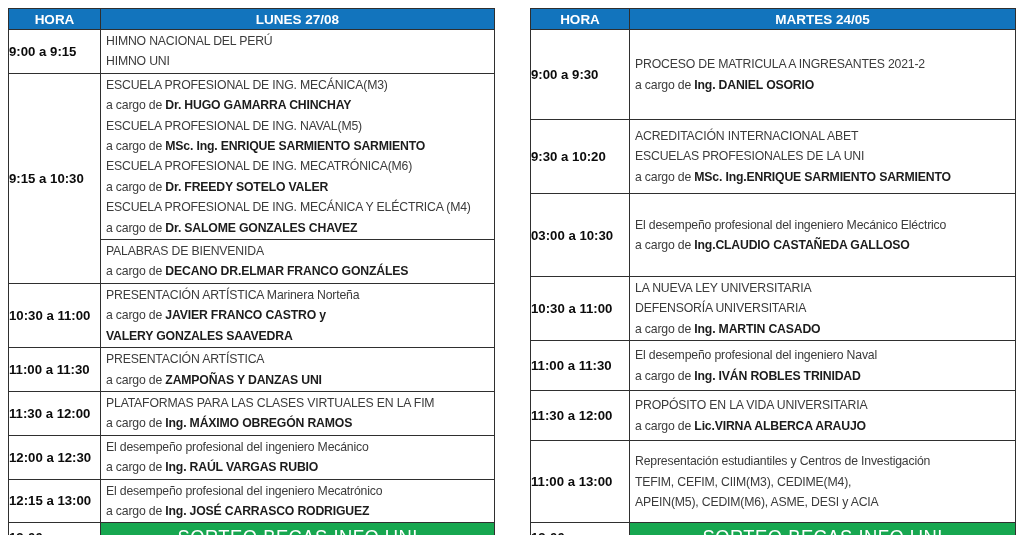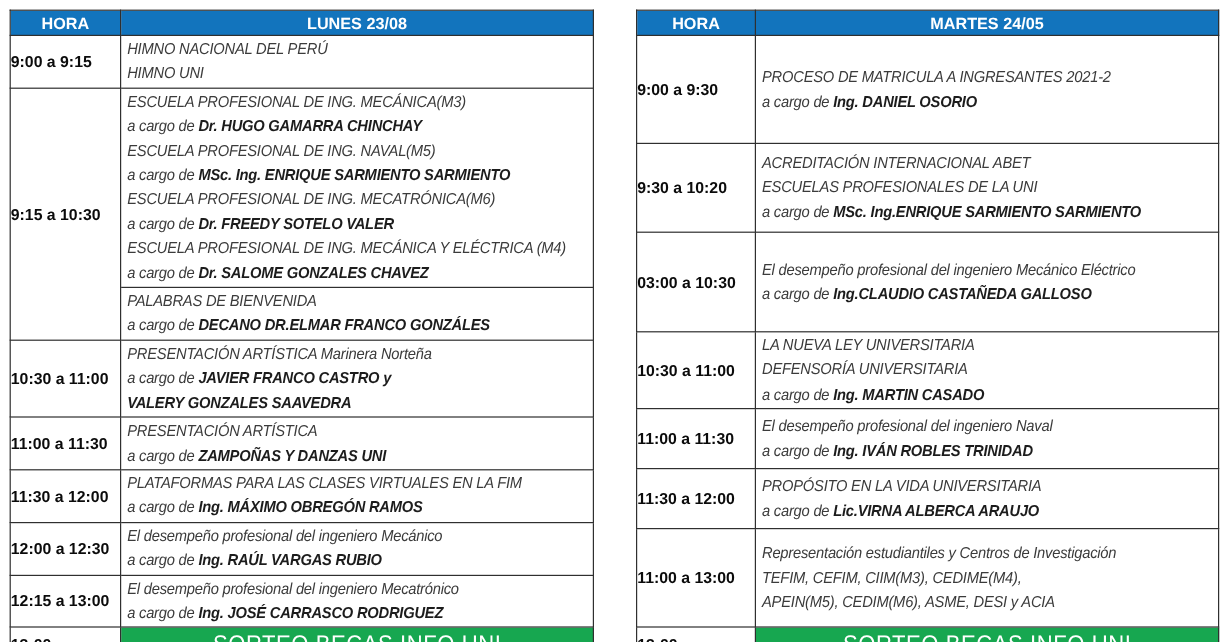--- a/index.html
+++ b/index.html
@@ -16,21 +16,20 @@
   }
   .t-left  col.c-time { width:92px; }
   .t-right col.c-time { width:99px; }
   td.time {
     font-weight:bold; color:#0b0b0b; font-size:13.2px;
     text-align:left; vertical-align:middle; background:#fff;
   }
   td.content {
     padding:1px 5px; vertical-align:middle; color:#3b3b3b; font-size:13.2px;
     overflow:hidden;
-    font-style:italic;
   }
   .line { line-height:20.4px; white-space:nowrap; letter-spacing:-0.2px;
           transform:scaleX(0.93); transform-origin:left center; }
   .line b { color:#1c1c1c; font-weight:bold; }
   td.sorteo { background:#17A750; text-align:center; vertical-align:middle; height:29px; }
   .sorteo-text {
     color:#ffffff; font-size:20px; font-weight:normal; letter-spacing:0.5px;
     display:inline-block; transform:scaleX(0.92); white-space:nowrap;
   }
   
@@ -47,21 +46,21 @@
 <div class="page">
 
   <table class="t-left">
     <colgroup>
         <col class="c-time">
         <col class="c-content">
       </colgroup>
     <thead>
       <tr>
         <th>HORA</th>
-        <th>LUNES 23/08</th>
+        <th>LUNES 27/08</th>
       </tr>
     </thead>
     <tbody>
         <tr>
           <td class="time" rowspan="1">9:00 a 9:15</td>
           <td class="content">
             <div class="line"><span>HIMNO NACIONAL DEL PERÚ</span><b></b></div>
             <div class="line"><span>HIMNO UNI</span><b></b></div>
           </td>
         </tr>

